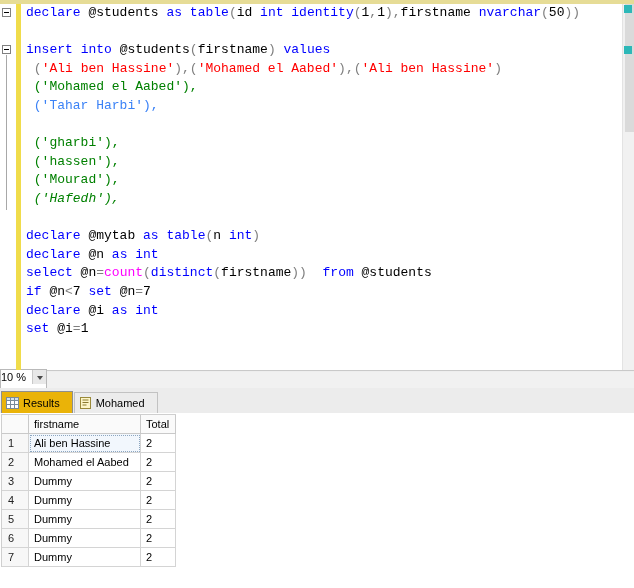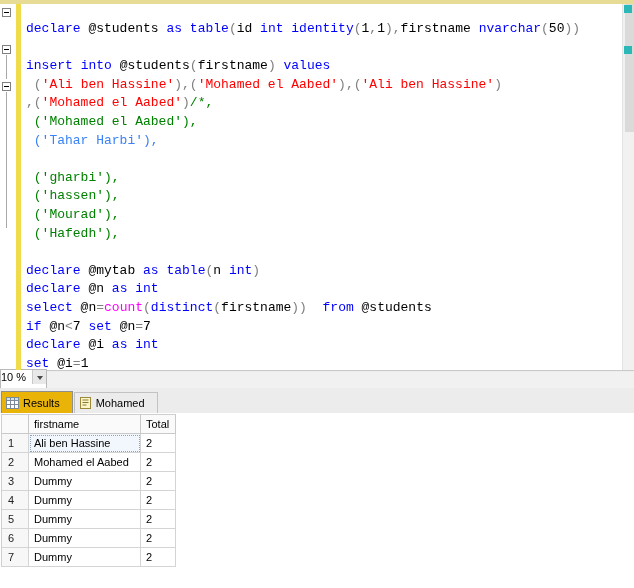--- a/index.html
+++ b/index.html
@@ -11,21 +11,21 @@
   
   .editor { position:absolute; top:4px; left:0; width:622px; height:366px; overflow:hidden; background:#fff; }
   .change-bar { position:absolute; top:0; left:16px; width:5px; height:366px; z-index:2; }
   .code-line { display:flex; height:18.6px; line-height:18.6px; position:relative; }
   .fold-cell { flex:0 0 16px; width:16px; position:relative; z-index:3; }
   .fold-box { position:absolute; left:2px; top:4px; width:9px; height:9px; border:1px solid #808080; background:#fff; }
   .fold-minus { position:absolute; left:1px; top:3px; width:5px; height:1px; background:#000; }
   .fold-tail { position:absolute; left:6px; top:14px; bottom:-1px; width:1px; background:#a8a8a8; }
   .fold-guide { position:absolute; left:6px; top:0; bottom:-1px; width:1px; background:#a8a8a8; }
   .fold-guide-end { position:absolute; left:6px; top:0; width:5px; height:10px; border-left:1px solid #a8a8a8; border-bottom:1px solid #a8a8a8; }
-  .line-text { white-space:pre; padding-left:10px; font-family:"Liberation Mono","DejaVu Sans Mono",monospace; font-size:13px; color:#000;margin-top:16px; }
+  .line-text { white-space:pre; padding-left:10px; font-family:"Liberation Mono","DejaVu Sans Mono",monospace; font-size:13px; color:#000; }
   .caret { display:inline-block; width:1px; height:13px; background:#000; vertical-align:middle; margin-left:1px; }
 
   
   .vscroll { position:absolute; top:4px; right:0; width:12px; height:366px; background:#f1f1f1; border-left:1px solid #e3e3e3; }
   .vthumb { position:absolute; top:0; left:2px; width:9px; height:128px; background:#dadada; }
   .vmark { position:absolute; right:2px; width:8px; height:8px; }
   .vmark1 { top:1px; }
   .vmark2 { top:42px; }
 
   
@@ -84,29 +84,20 @@
           <span class="line-text"><span style="color: rgb(0, 0, 255);">insert</span><span style="color: rgb(0, 0, 0);"> </span><span style="color: rgb(0, 0, 255);">into</span><span style="color: rgb(0, 0, 0);"> @students</span><span style="color: rgb(127, 127, 127);">(</span><span style="color: rgb(0, 0, 0);">firstname</span><span style="color: rgb(127, 127, 127);">)</span><span style="color: rgb(0, 0, 0);"> </span><span style="color: rgb(0, 0, 255);">values</span></span>
         </div>
         <div class="code-line">
           <span class="fold-cell">
             <span class="fold-guide"></span>
           </span>
           <span class="line-text"><span style="color: rgb(0, 0, 0);"> </span><span style="color: rgb(127, 127, 127);">(</span><span style="color: rgb(255, 0, 0);">'Ali ben Hassine'</span><span style="color: rgb(127, 127, 127);">),(</span><span style="color: rgb(255, 0, 0);">'Mohamed el Aabed'</span><span style="color: rgb(127, 127, 127);">),(</span><span style="color: rgb(255, 0, 0);">'Ali ben Hassine'</span><span style="color: rgb(127, 127, 127);">)</span></span>
         </div>
         <div class="code-line">
           <span class="fold-cell">
-            <span class="fold-box">
-              <span class="fold-minus"></span>
-            </span>
-            <span class="fold-tail"></span>
-          </span>
-          <span class="line-text"><span style="color: rgb(127, 127, 127);">,(</span><span style="color: rgb(255, 0, 0);">'Mohamed el Aabed'</span><span style="color: rgb(127, 127, 127);">)</span><span style="color: rgb(0, 128, 0);">/*,</span></span>
-        </div>
-        <div class="code-line">
-          <span class="fold-cell">
             <span class="fold-guide"></span>
           </span>
           <span class="line-text"><span style="color: rgb(0, 128, 0);"> ('Mohamed el Aabed'),</span></span>
         </div>
         <div class="code-line">
           <span class="fold-cell">
             <span class="fold-guide"></span>
           </span>
           <span class="line-text"><span style="color: #3b82f6;"> ('Tahar Harbi'),</span></span>
         </div>
@@ -130,21 +121,21 @@
         <div class="code-line">
           <span class="fold-cell">
             <span class="fold-guide"></span>
           </span>
           <span class="line-text"><span style="color: rgb(0, 128, 0);"> ('Mourad'),</span></span>
         </div>
         <div class="code-line">
           <span class="fold-cell">
             <span class="fold-guide"></span>
           </span>
-          <span class="line-text"><span style="color: rgb(0, 128, 0);"> ('Hafedh'),</span></span>
+          <span class="line-text"><span style="color: rgb(0, 128, 0); font-style: italic;"> ('Hafedh'),</span></span>
         </div>
         <div class="code-line">
           <span class="fold-cell"></span>
           <span class="line-text"></span>
         </div>
         <div class="code-line">
           <span class="fold-cell"></span>
           <span class="line-text"><span style="color: rgb(0, 0, 255);">declare</span><span style="color: rgb(0, 0, 0);"> @mytab </span><span style="color: rgb(0, 0, 255);">as</span><span style="color: rgb(0, 0, 0);"> </span><span style="color: rgb(0, 0, 255);">table</span><span style="color: rgb(127, 127, 127);">(</span><span style="color: rgb(0, 0, 0);">n </span><span style="color: rgb(0, 0, 255);">int</span><span style="color: rgb(127, 127, 127);">)</span></span>
         </div>
         <div class="code-line">

